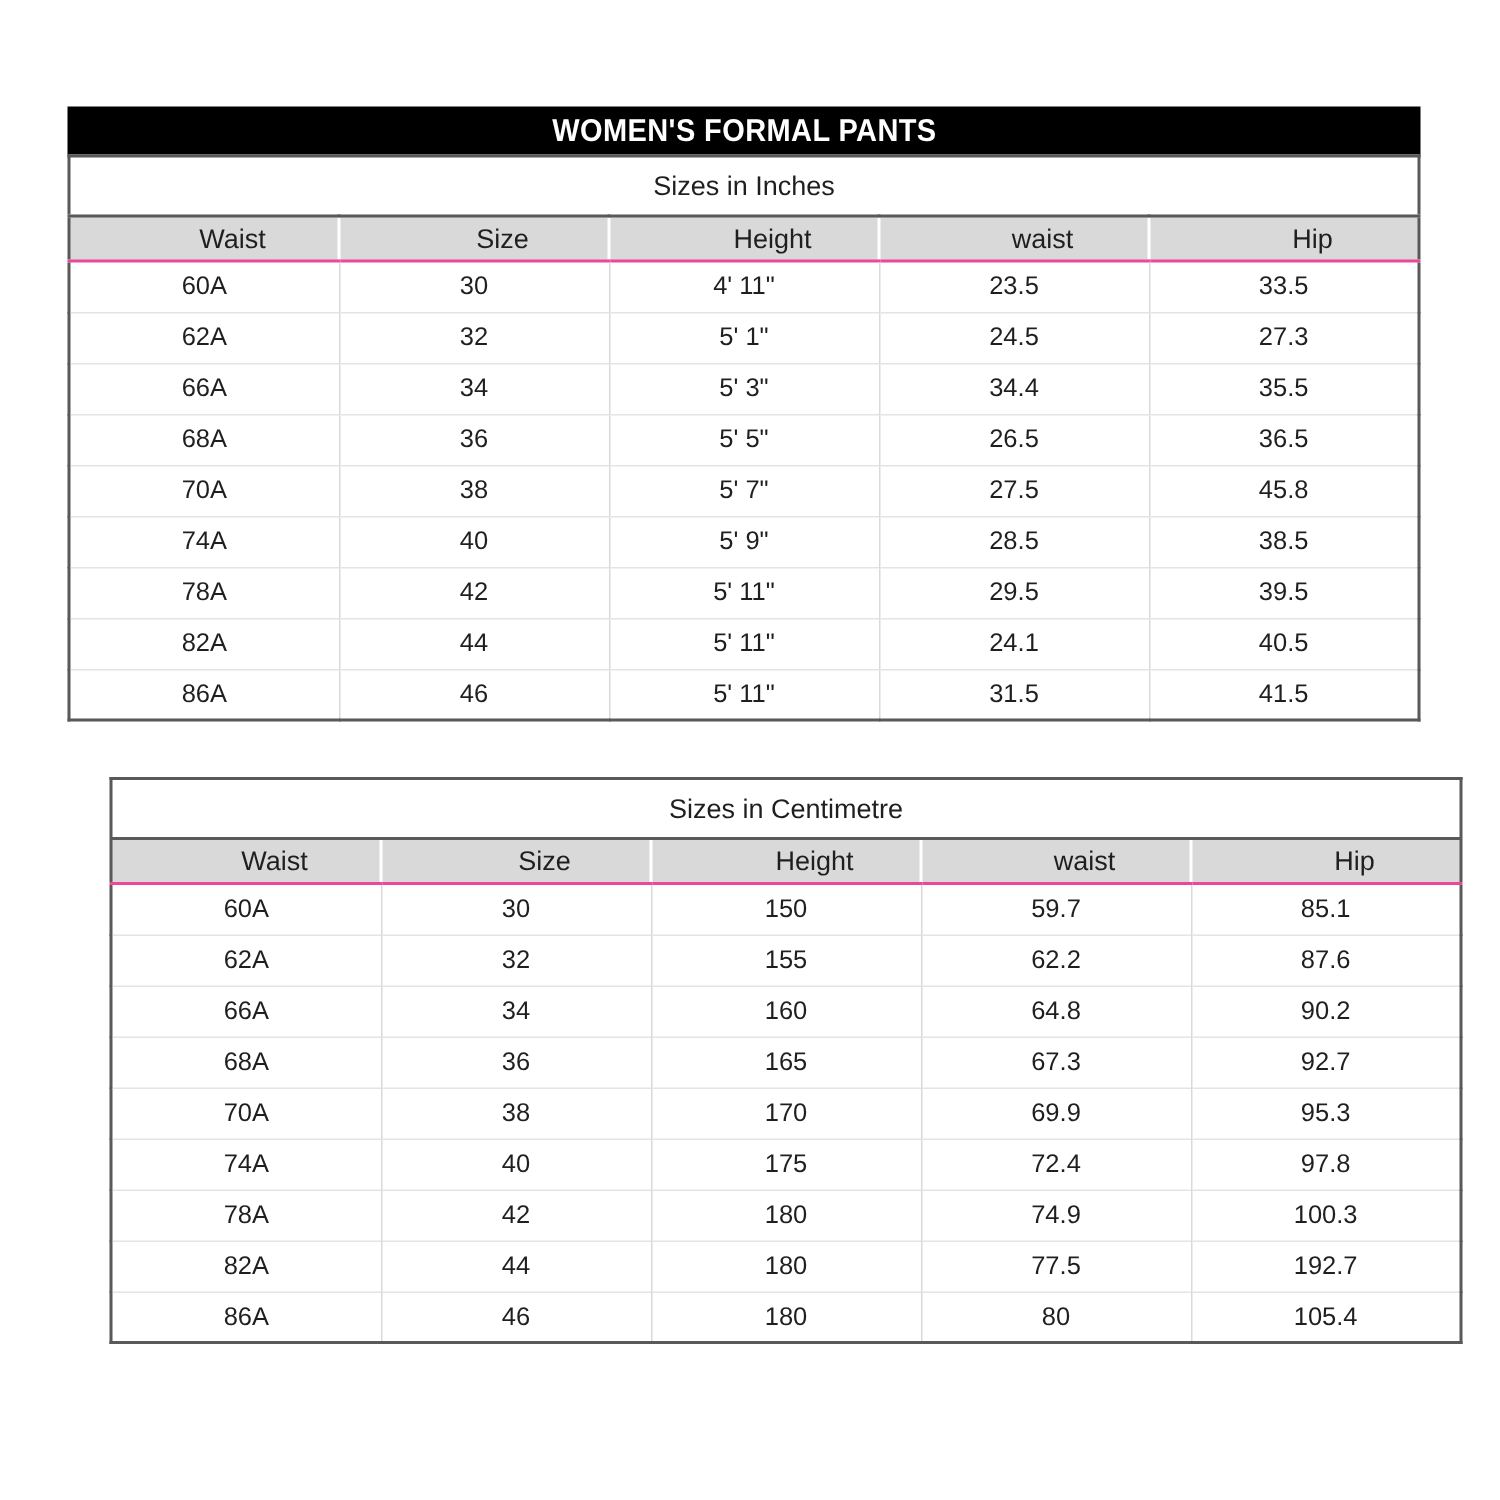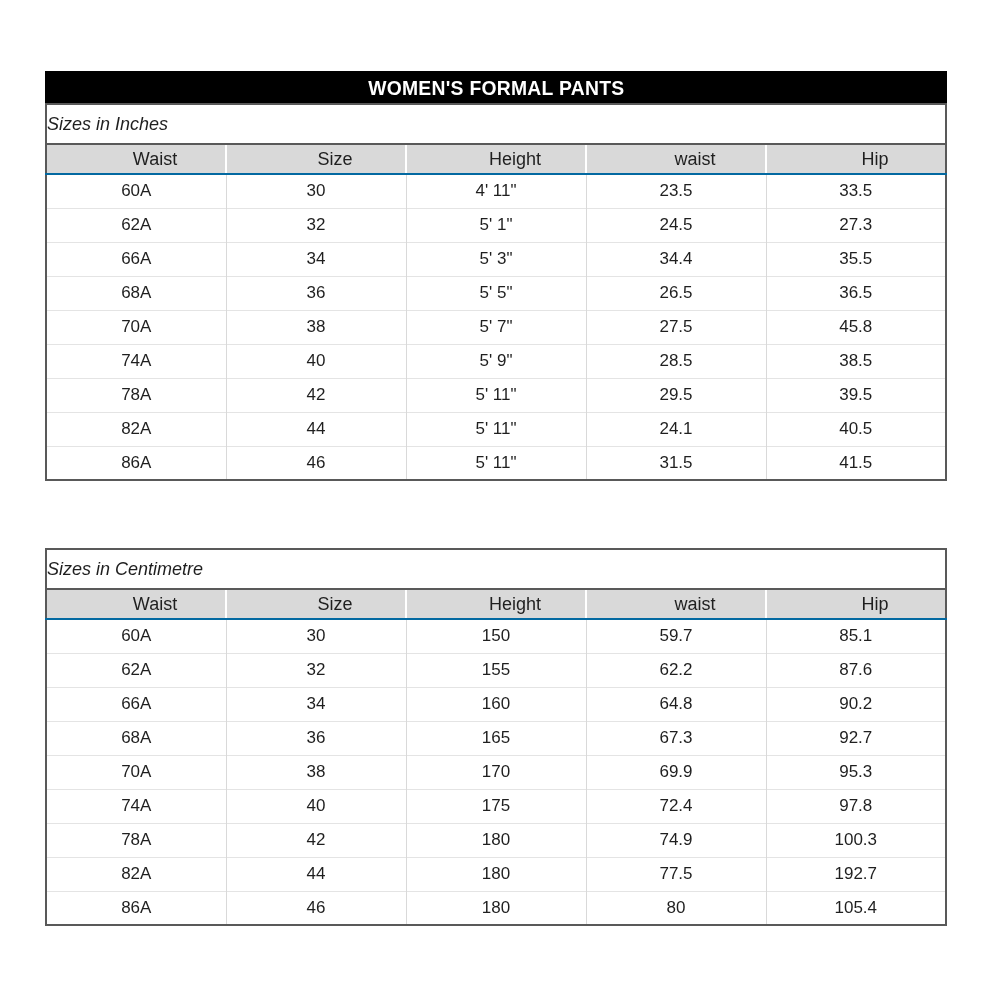--- a/index.html
+++ b/index.html
@@ -40,40 +40,39 @@
   }
   .chart-table {
     position: absolute;
     left: 45px;
     width: 902px;
     border-collapse: collapse;
     table-layout: fixed;
     background: #ffffff;
   }
   .table-inches { top: 103px; }
-  .table-cm     { top: 548px; }
+  .table-cm     { top: 518px; margin-left: 28px; }
   .chart-table col { width: 20%; }
   .chart-table { border: 2px solid #595959; }
   .caption-row td {
     height: 40px;
-    text-align: left;
+    text-align: center;
     vertical-align: middle;
     font-size: 18px;
     border-bottom: 2px solid #595959;
     background: #ffffff;
-    font-style: italic;
   }
   .header-row th {
     height: 30px;
     background: #d9d9d9;
     font-weight: normal;
     font-size: 18px;
     text-align: center;
     vertical-align: middle;
-    border-bottom: 2px solid #0369a1;
+    border-bottom: 2px solid #ec4899;
     border-left: 2px solid #ffffff;
     padding-left: 38px;
   }
   .header-row th:first-child { border-left: none; }
   .chart-table tbody td {
     height: 34px;
     text-align: center;
     vertical-align: middle;
     font-size: 17px;
     border-left: 1px solid #d9d9d9;

